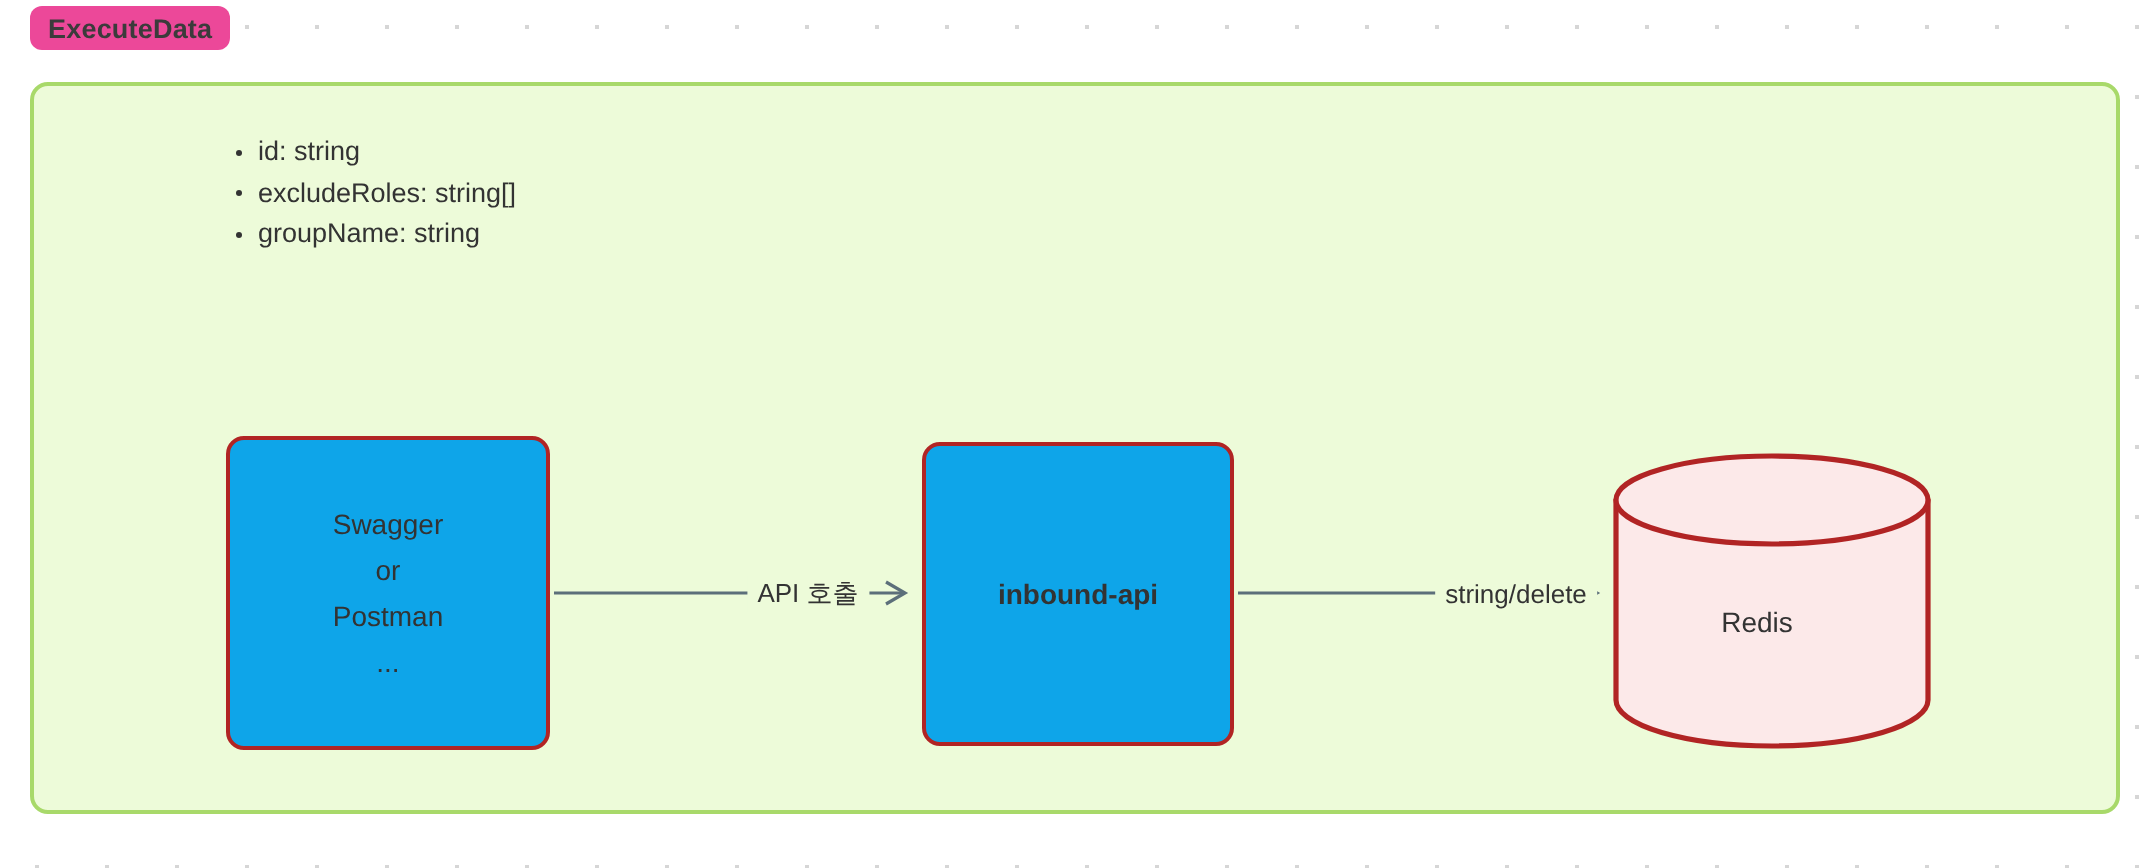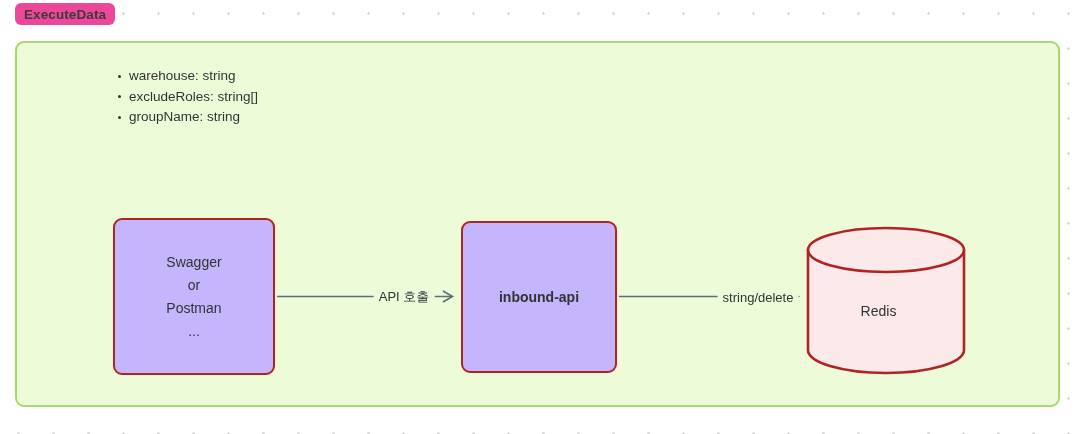--- a/index.html
+++ b/index.html
@@ -82,21 +82,21 @@
     width: 3.4px;
     height: 3.4px;
     border-radius: 50%;
     background: #333333;
   }
 
   
   .node {
     position: absolute;
     box-sizing: border-box;
-    background: #c4b5fd;
+    background: #0ea5e9;
     border: 2.4px solid #b12424;
     border-radius: 9px;
     display: flex;
     align-items: center;
     justify-content: center;
     text-align: center;
     font-size: 14px;
     color: #333333;
     line-height: 23px;
   }
@@ -178,21 +178,21 @@
 </head>
 <body>
 
 <div id="canvas"></div>
 
 <div id="subgraph"></div>
 
 <div id="subgraph-label">ExecuteData</div>
 
 <ul id="field-list">
-  <li>warehouse: string</li>
+  <li>id: string</li>
   <li>excludeRoles: string[]</li>
   <li>groupName: string</li>
 </ul>
 
 <svg class="edge-svg">
   <line class="edge-line" x1="277" y1="296.5" x2="452" y2="296.5"></line>
   <polyline class="edge-head" points="443,291 452.5,296.5 443,302"></polyline>
 
   <line class="edge-line" x1="619" y1="296.5" x2="798" y2="296.5"></line>
   <polyline class="edge-head" points="789,291 798.5,296.5 789,302"></polyline>

